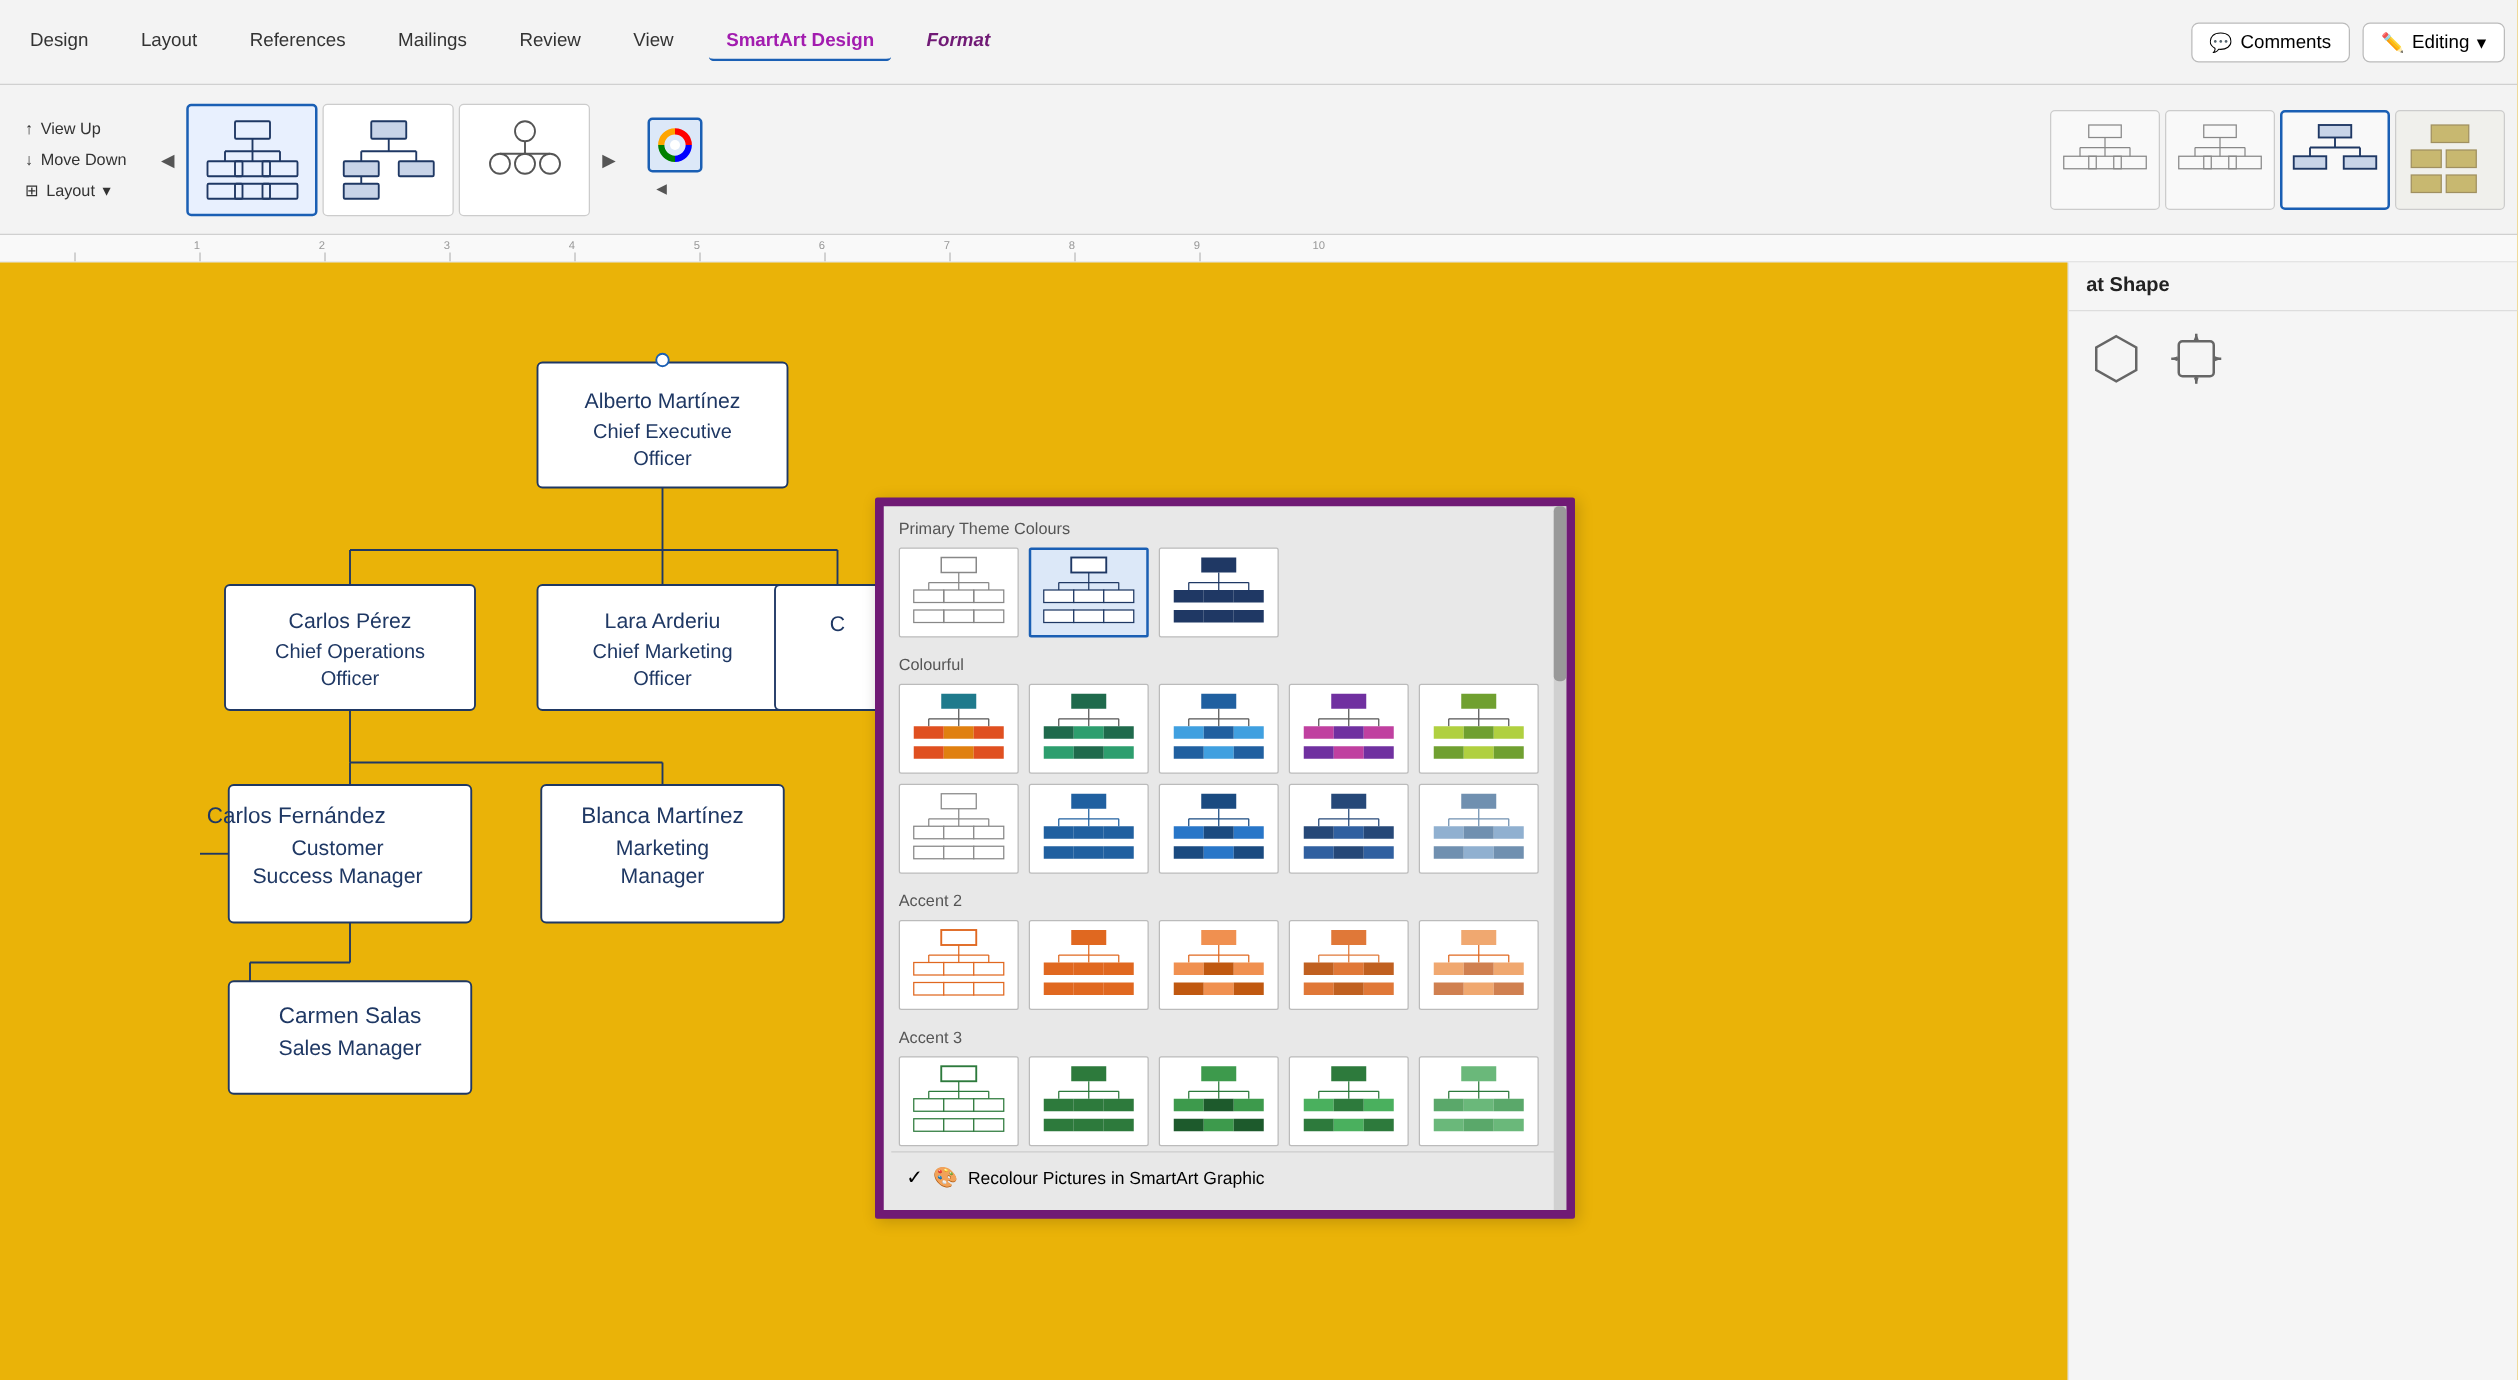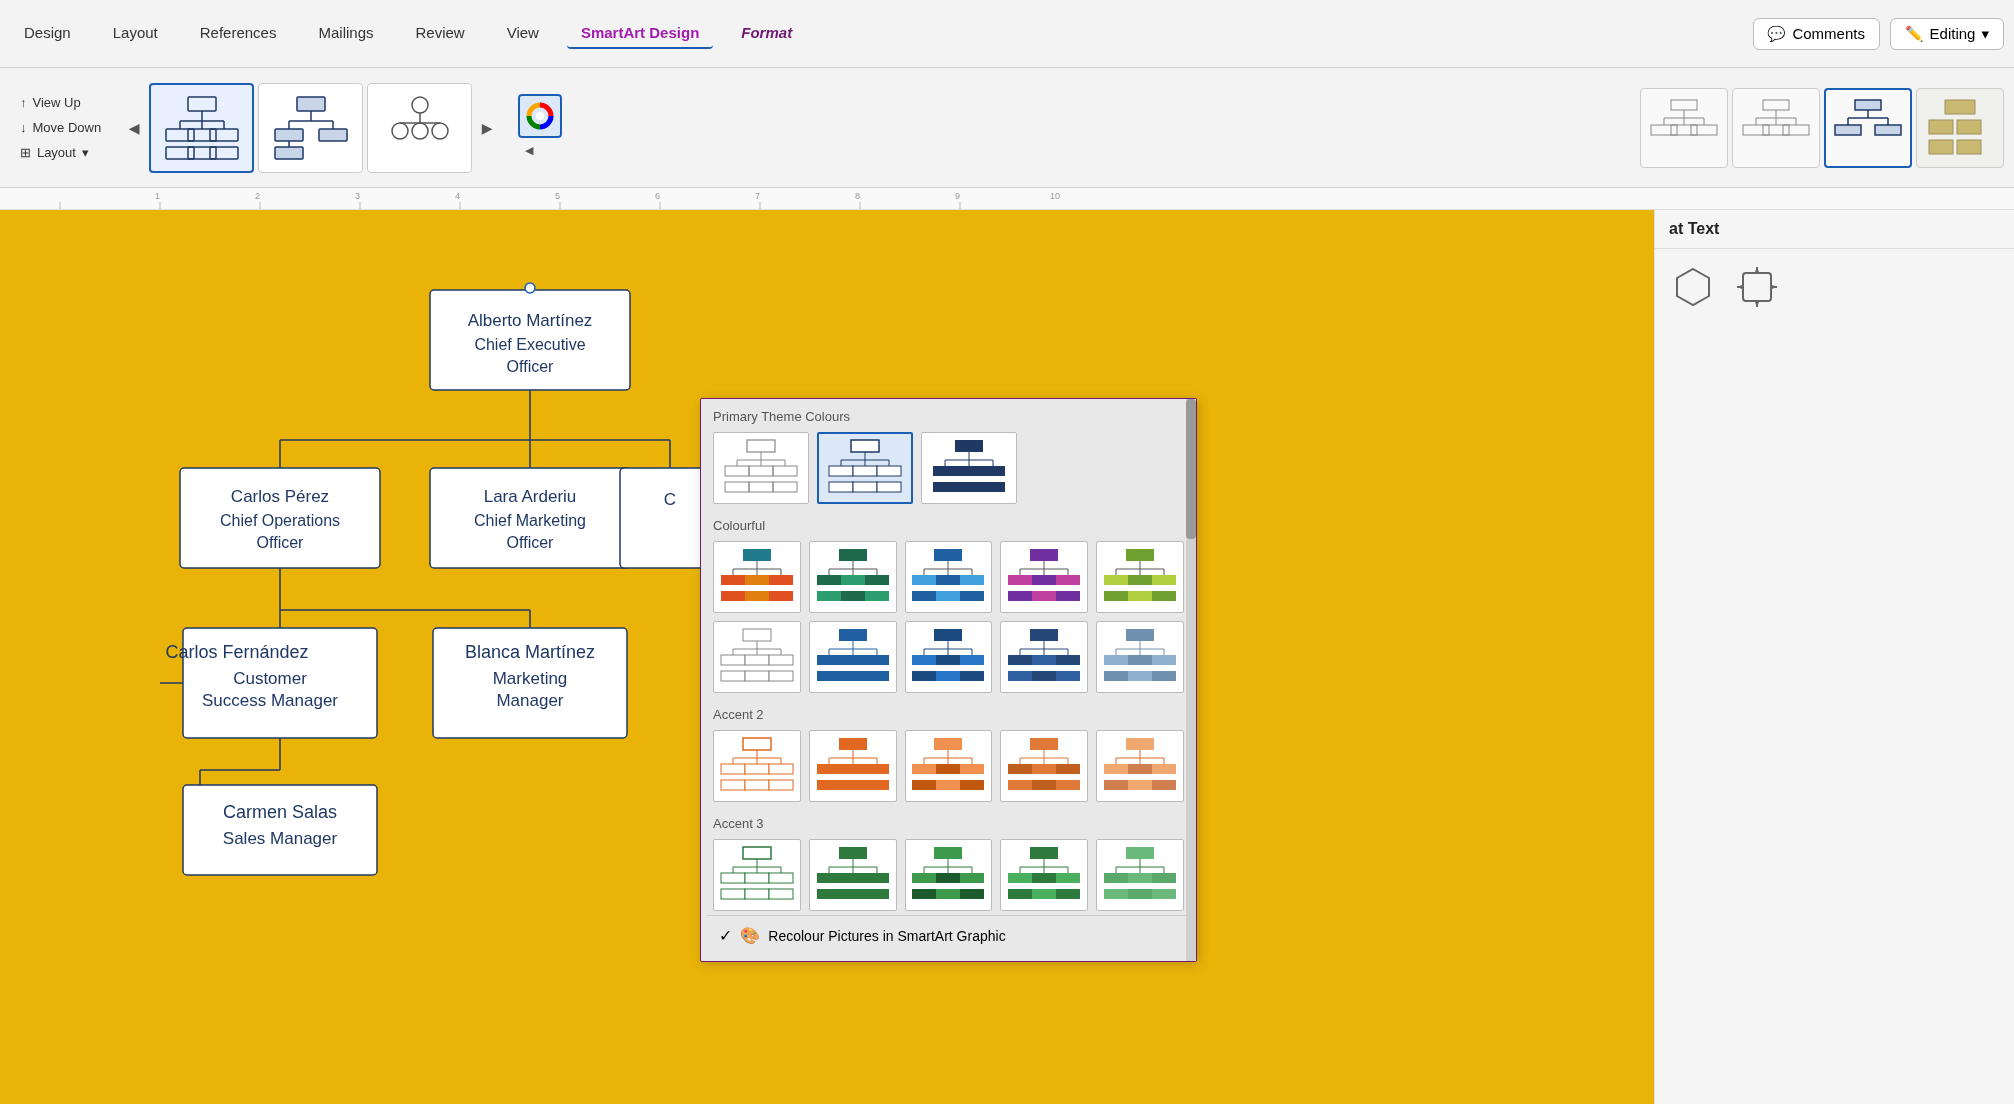--- a/index.html
+++ b/index.html
@@ -185,23 +185,23 @@
       display: flex;
       gap: 20px;
       padding: 16px;
     }
 
     
     .colour-panel {
       position: absolute;
       top: 188px;
       left: 700px;
-      width: 497px;
+      width: 560px;
       background: #e8e8e8;
-      border: 1px solid #701a75;
+      border: 7px solid #701a75;
       box-shadow: 2px 2px 12px rgba(0,0,0,0.18);
       z-index: 100;
       border-radius: 2px;
       padding-bottom: 0;
     }
     .colour-panel-inner {
       padding: 0 6px 6px 6px;
       max-height: 650px;
       overflow-y: auto;
     }
@@ -933,21 +933,21 @@
       </div>
     </div>
 
     <div class="panel-scroll-track">
       <div class="panel-scroll-thumb"></div>
     </div>
   </div>
 
   <div class="right-panel">
     <div class="right-panel-header">
-      <span>at Text</span>
+      <span>at Shape</span>
     </div>
     <div class="format-icons">
       <div style="display:flex;flex-direction:column;align-items:center;gap:4px;">
         <svg width="44" height="44" viewBox="0 0 44 44">
           <polygon points="22,4 38,13 38,31 22,40 6,31 6,13" fill="none" stroke="#666" stroke-width="2"></polygon>
         </svg>
       </div>
       <div style="display:flex;flex-direction:column;align-items:center;gap:4px;">
         <svg width="44" height="44" viewBox="0 0 44 44">
           <rect x="8" y="8" width="28" height="28" rx="3" fill="none" stroke="#666" stroke-width="2"></rect>

